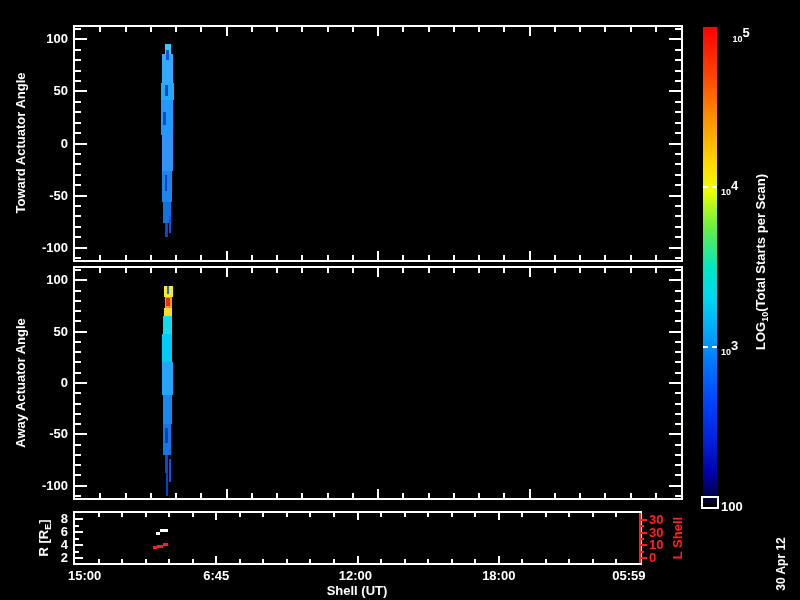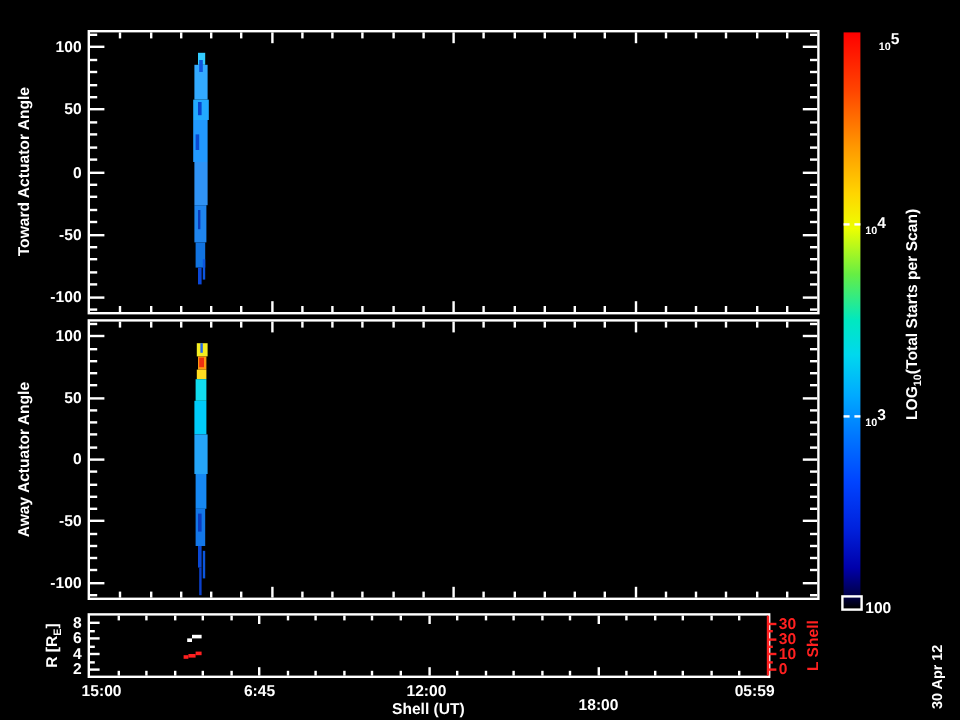--- a/index.html
+++ b/index.html
@@ -335,21 +335,21 @@
       <div style="position: absolute; left: 640px; top: 538px; width: 4px; height: 2px; background: rgb(255, 32, 32);"></div>
       <div style="position: absolute; left: 640px; top: 525px; width: 4px; height: 2px; background: rgb(255, 32, 32);"></div>
       <div style="position: absolute; left: 156.219px; top: 532.13px; width: 4.00208px; height: 3px; background: rgb(255, 255, 255);"></div>
       <div style="position: absolute; left: 160.221px; top: 528.883px; width: 7.76875px; height: 3px; background: rgb(255, 255, 255);"></div>
       <div style="position: absolute; left: 152.688px; top: 546.051px; width: 4.70833px; height: 3px; background: rgb(255, 32, 32);"></div>
       <div style="position: absolute; left: 157.396px; top: 544.785px; width: 5.17917px; height: 3px; background: rgb(255, 32, 32);"></div>
       <div style="position: absolute; left: 162.575px; top: 542.633px; width: 5.41458px; height: 3px; background: rgb(255, 32, 32);"></div>
       <div class="lbl" style="left: 68px; top: 568px; width: 30px; text-align: center; color: rgb(255, 255, 255);">15:00</div>
       <div class="lbl" style="left: 201.25px; top: 568px; width: 30px; text-align: center; color: rgb(255, 255, 255);">6:45</div>
       <div class="lbl" style="left: 338.75px; top: 568px; width: 37.5px; color: rgb(255, 255, 255);">12:00</div>
-      <div class="lbl" style="left: 480px; top: 580px; width: 37.5px; text-align: center; color: rgb(255, 255, 255);">18:00</div>
+      <div class="lbl" style="left: 480px; top: 568px; width: 37.5px; text-align: center; color: rgb(255, 255, 255);">18:00</div>
       <div class="lbl" style="left: 610.1px; top: 568px; width: 37.5px; text-align: center; color: rgb(255, 255, 255);">05:59</div>
       <div class="lbl" style="left: 721px; top: 25px; width: 40px; text-align: center; color: rgb(255, 255, 255);"><span class="supbase">10</span><span class="sup">5</span></div>
       <div style="position: absolute; left: 703px; top: 185.84px; width: 5px; height: 2px; background: rgb(255, 255, 255);"></div>
       <div style="position: absolute; left: 712px; top: 185.84px; width: 5px; height: 2px; background: rgb(255, 255, 255);"></div>
       <div class="lbl" style="left: 721px; top: 177.84px; width: 40px; text-align: left; color: rgb(255, 255, 255);"><span class="supbase">10</span><span class="sup">4</span></div>
       <div style="position: absolute; left: 703px; top: 346.16px; width: 5px; height: 2px; background: rgb(255, 255, 255);"></div>
       <div style="position: absolute; left: 712px; top: 346.16px; width: 5px; height: 2px; background: rgb(255, 255, 255);"></div>
       <div class="lbl" style="left: 721px; top: 338.16px; width: 40px; text-align: left; color: rgb(255, 255, 255);"><span class="supbase">10</span><span class="sup">3</span></div>
       <div style="position: absolute; left: 701px; top: 496px; width: 18px; height: 13px; background: transparent; border: 2px solid rgb(255, 255, 255); box-sizing: border-box;"></div>
       <div class="lbl" style="left: 721px; top: 499px; width: 40px; text-align: left; color: rgb(255, 255, 255);">100</div>

